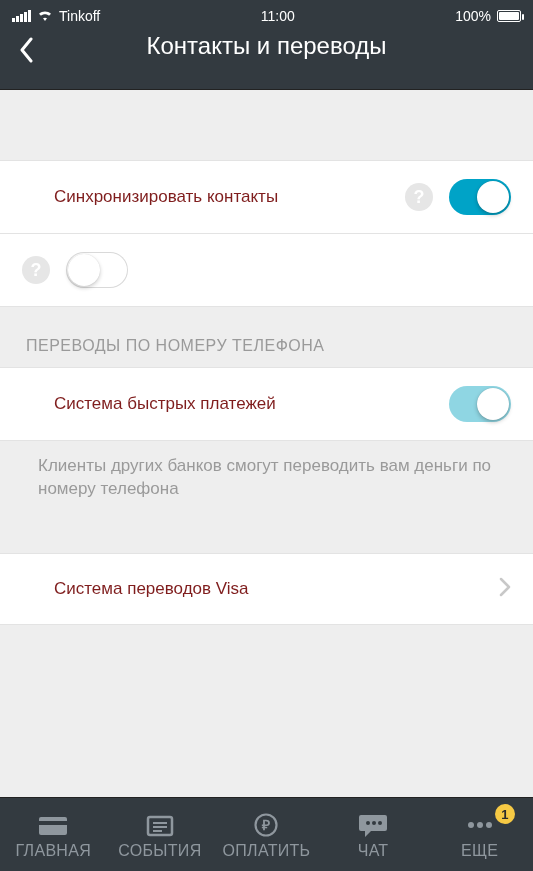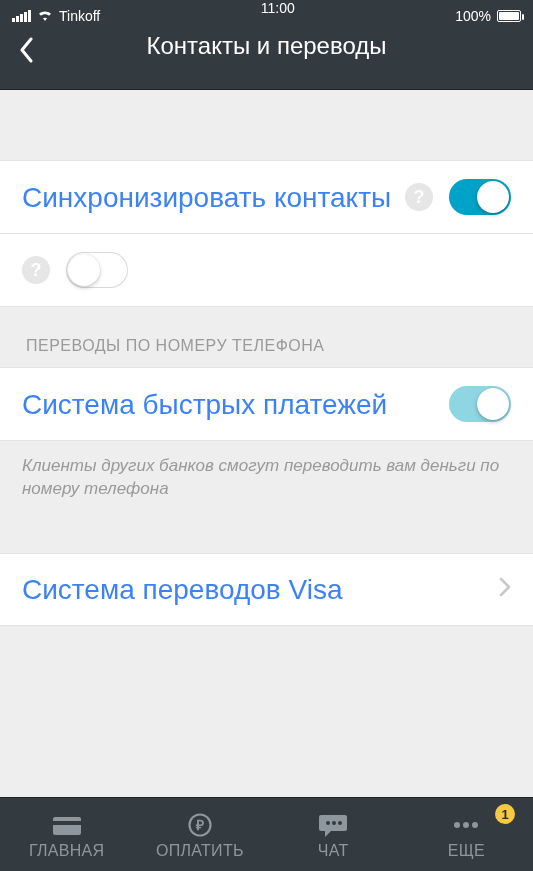--- a/index.html
+++ b/index.html
@@ -15,20 +15,21 @@
       height: 871px;
       background: #e8e8e8;
       display: flex;
       flex-direction: column;
     }
     .status-bar {
       height: 32px;
       background: #333a40;
       color: #fff;
       display: flex;
+      align-items: center;
       justify-content: space-between;
       padding: 0 12px;
       font-size: 14px;
       font-weight: 500;
     }
     .status-left { display: flex; align-items: center; gap: 6px; }
     .status-right { display: flex; align-items: center; gap: 6px; }
     .signal-bars { display: inline-flex; align-items: flex-end; gap: 1px; }
     .signal-bars span { width: 3px; background: #fff; display: inline-block; }
     .signal-bars span:nth-child(1){height:4px}
@@ -69,23 +70,24 @@
       border-top: 1px solid #e3e3e3;
       border-bottom: 1px solid #e3e3e3;
       padding: 18px 22px;
       display: flex;
       align-items: center;
       min-height: 72px;
     }
     .row + .row { border-top: none; }
     .row-label {
       flex: 1;
-      font-size: 28px;
-      color: #3b82f6;
+      font-size: 17px;
+      color: #7f1d1d;
       line-height: 1.25;
+      margin-left: 32px;
     }
     .help-icon {
       width: 28px; height: 28px;
       border-radius: 50%;
       background: #e6e6e6;
       color: #fff;
       display:flex; align-items:center; justify-content:center;
       font-size: 18px; font-weight: 700;
       margin-right: 16px;
     }
@@ -107,25 +109,24 @@
     .toggle.on-soft .knob { right: 2px; }
     .toggle.off { background: #fff; box-shadow: inset 0 0 0 1px #d9d9d9; }
     .toggle.off .knob { left: 2px; box-shadow: 0 2px 4px rgba(0,0,0,0.2), 0 0 1px rgba(0,0,0,0.15); }
     .section-header {
       padding: 30px 26px 12px;
       font-size: 16px;
       color: #9a9a9a;
       letter-spacing: 0.5px;
     }
     .footer-text {
-      padding: 14px 22px 26px;
+      padding: 14px 38px 26px;
       font-size: 17px;
       color: #9a9a9a;
       line-height: 1.35;
-      font-style: italic;
     }
     .chevron-right {
       color: #c8c8c8;
     }
     .chevron-right svg { width: 12px; height: 20px; }
     .tab-bar {
       height: 74px;
       background: #333a40;
       display: flex;
       border-top: 1px solid #222;
@@ -248,20 +249,31 @@
       <div class="tab-icon">
         <svg viewBox="0 0 32 24">
             <rect x="2" y="4" width="28" height="18" rx="2" fill="#8f979e"></rect>
             <rect x="2" y="8" width="28" height="4" fill="#333a40"></rect>
           </svg>
       </div>
       <div class="tab-label">ГЛАВНАЯ</div>
     </div>
     <div class="tab">
       <div class="tab-icon">
+        <svg viewBox="0 0 32 24">
+            <rect x="4" y="4" width="24" height="18" rx="2" fill="none" stroke="#8f979e" stroke-width="2.5"></rect>
+            <line x1="9" y1="10" x2="23" y2="10" stroke="#8f979e" stroke-width="2"></line>
+            <line x1="9" y1="14" x2="23" y2="14" stroke="#8f979e" stroke-width="2"></line>
+            <line x1="9" y1="18" x2="18" y2="18" stroke="#8f979e" stroke-width="2"></line>
+          </svg>
+      </div>
+      <div class="tab-label">СОБЫТИЯ</div>
+    </div>
+    <div class="tab">
+      <div class="tab-icon">
         <svg viewBox="0 0 32 32">
             <circle cx="16" cy="16" r="12" fill="none" stroke="#8f979e" stroke-width="2.5"></circle>
             <text x="16" y="22" text-anchor="middle" font-size="16" font-weight="bold" fill="#8f979e">₽</text>
           </svg>
       </div>
       <div class="tab-label">ОПЛАТИТЬ</div>
     </div>
     <div class="tab">
       <div class="tab-icon">
         <svg viewBox="0 0 32 28">

